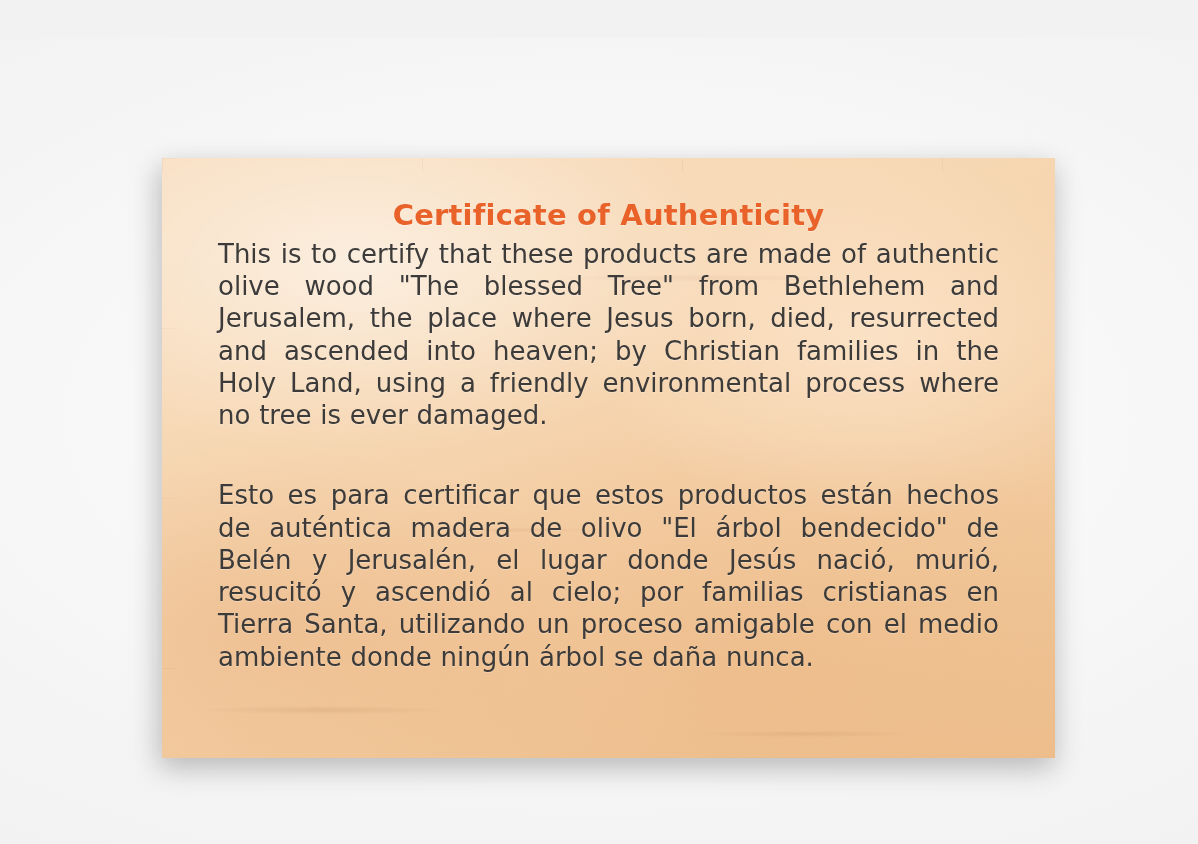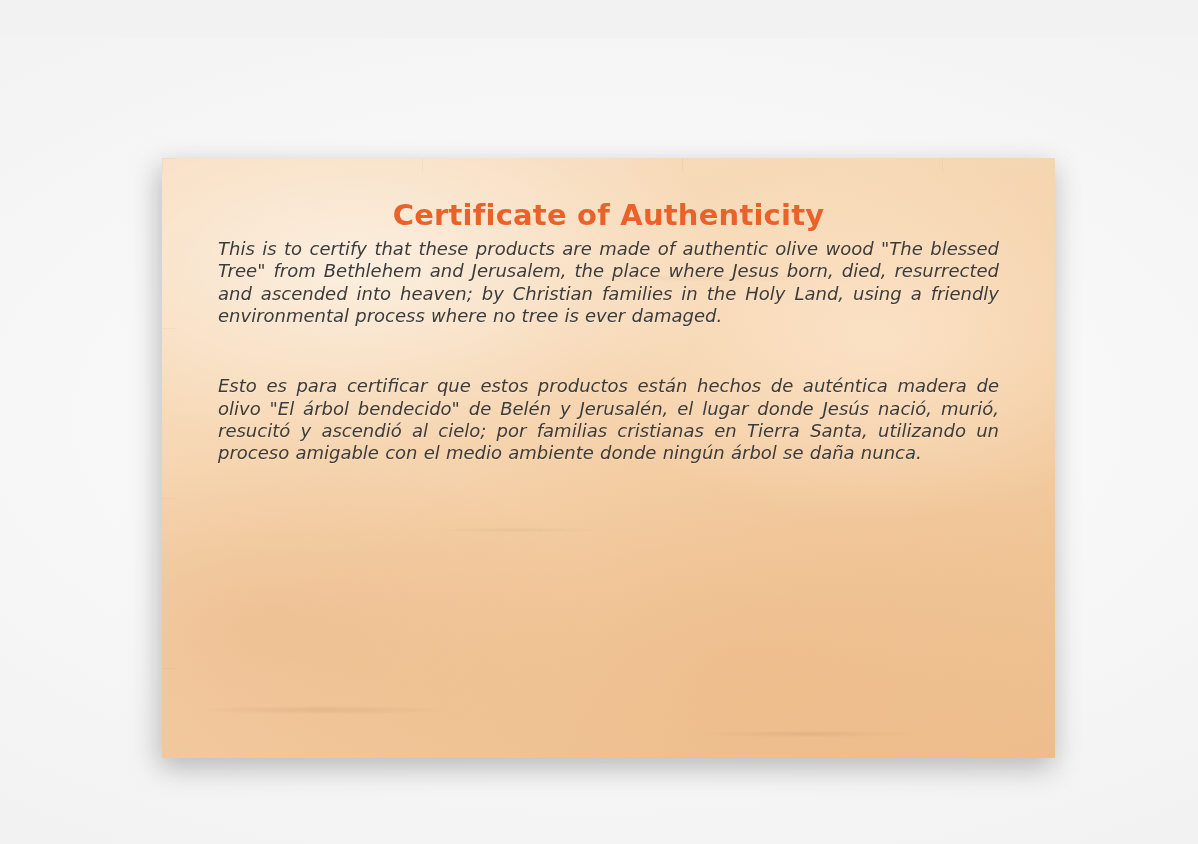--- a/index.html
+++ b/index.html
@@ -100,27 +100,26 @@
     font-weight: bold;
     letter-spacing: .2px;
     margin: 0 0 6px 0;
     text-shadow: 0 1px 0 rgba(255,255,255,.35);
   }
 
   .body-text {
     margin: 0;
     color: #3c3b3a;
     font-family: "DejaVu Sans", sans-serif;
-    font-size: 18px;
+    font-size: 26px;
     line-height: 1.24;
     text-align: justify;
     text-align-last: left;
     word-spacing: .5px;
     text-shadow: 0 1px 0 rgba(255,255,255,.25);
-    font-style: italic;
   }
 </style>
 </head>
 <body>
 
 <div id="stage">
 
   <div class="card-shadow"></div>
 
   <div class="certificate">

